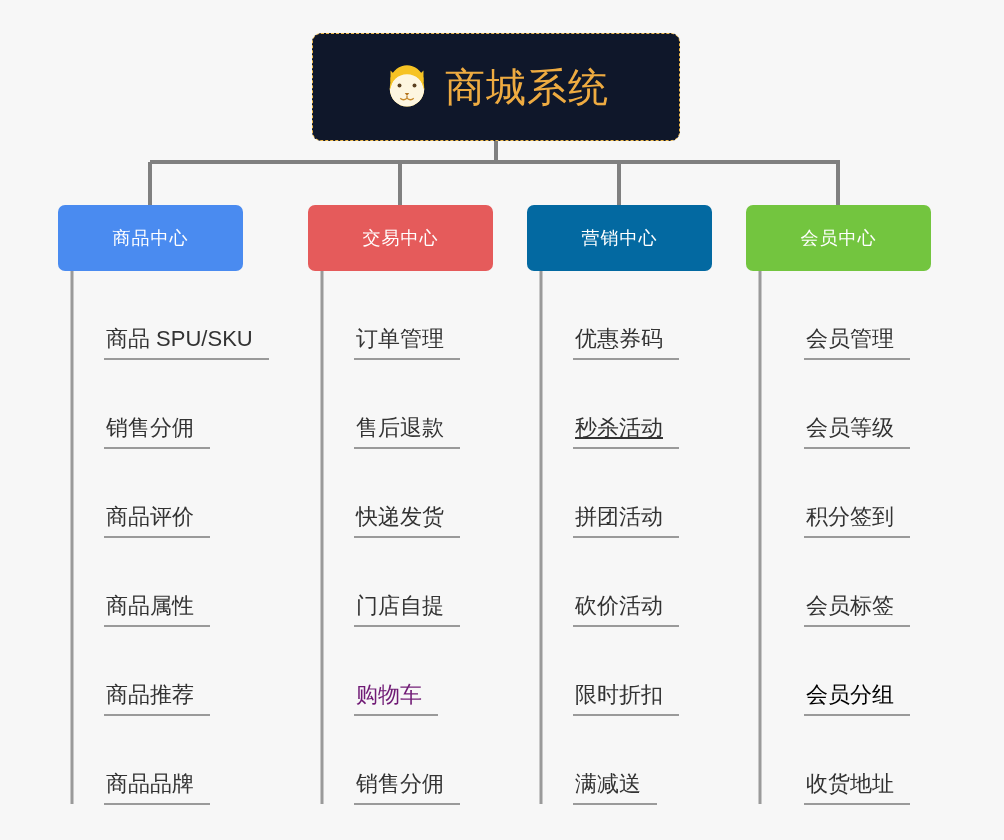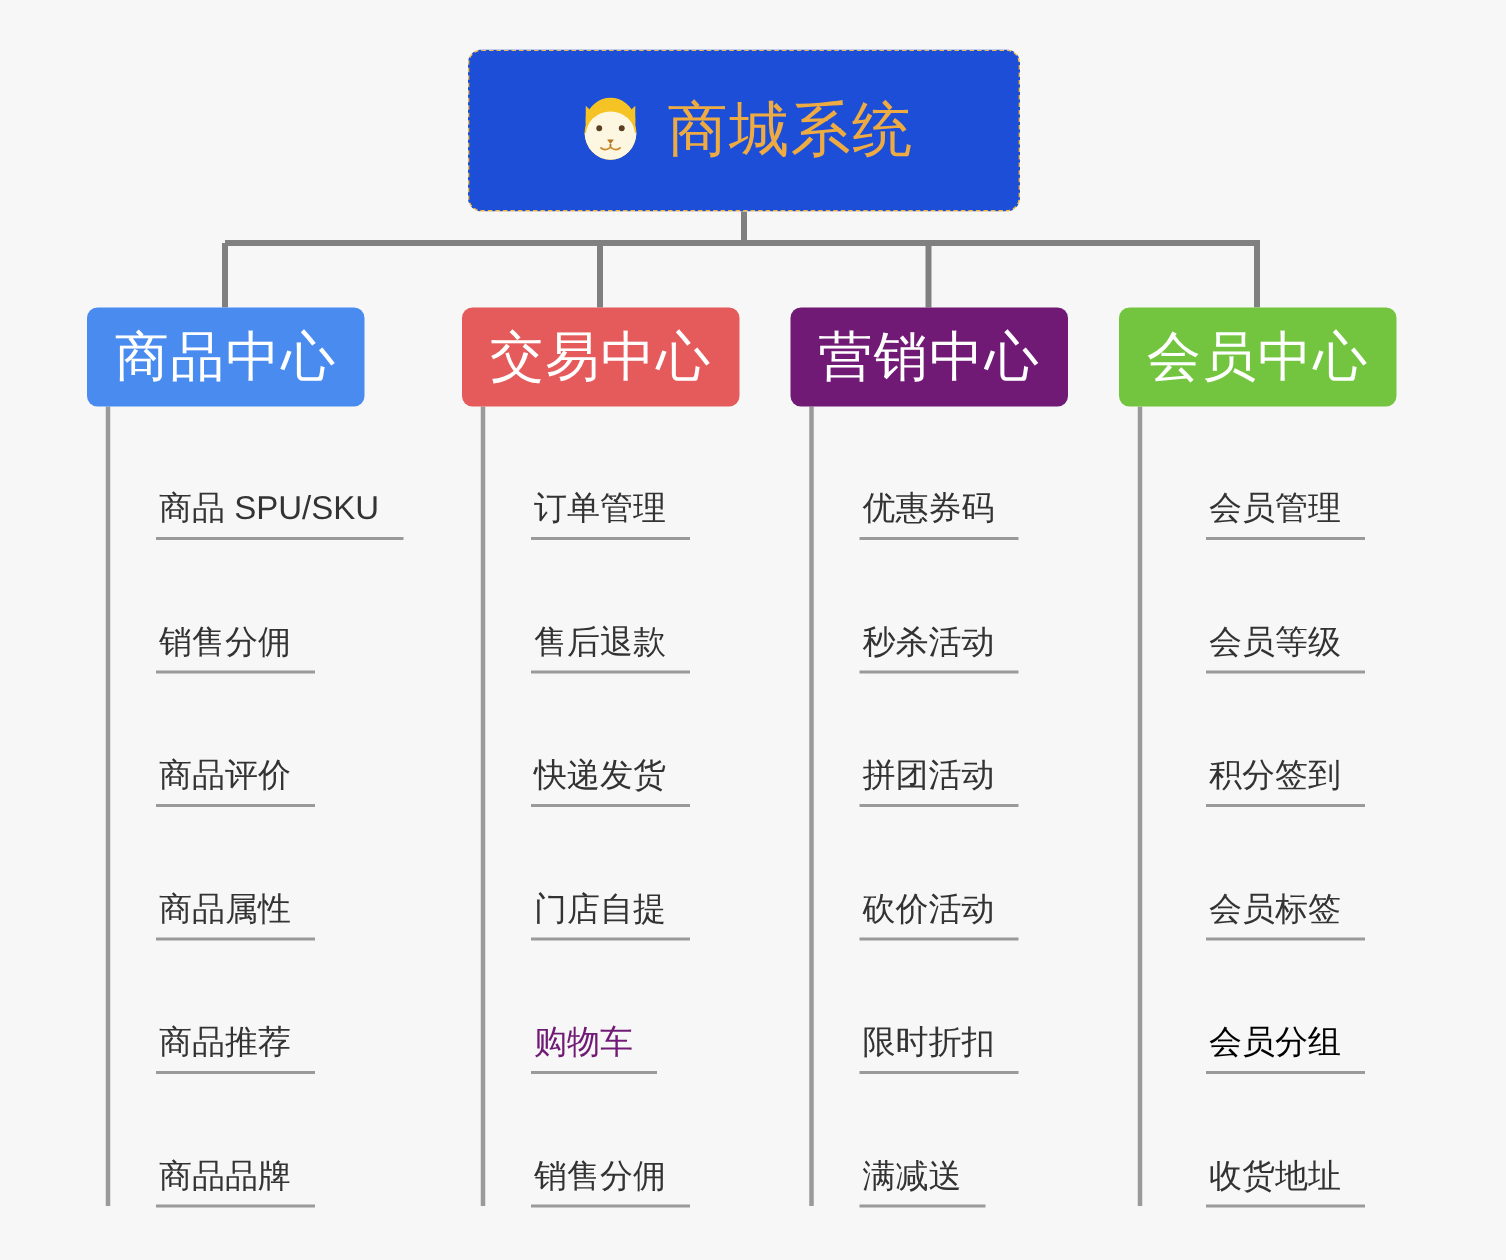--- a/index.html
+++ b/index.html
@@ -68,21 +68,21 @@
   .cat-box {
     position: absolute;
     top: 205px;
     height: 66px;
     box-sizing: border-box;
     border-radius: 7px;
     display: flex;
     align-items: center;
     justify-content: center;
     color: #ffffff;
-    font-size: 36px;
+    font-size: 18px;
     letter-spacing: 1px;
     white-space: nowrap;
   }
 
   
   .branch {
     position: absolute;
     top: 271px;
   }
   .leaf {
@@ -121,21 +121,21 @@
       <path d="M 838 162 L 838 205" stroke="#808080"></path>
     </g>
     <g id="spine-group" stroke="#9a9a9a" stroke-width="3" fill="none">
       <path d="M 72 271 L 72 804" stroke="#9a9a9a"></path>
       <path d="M 322 271 L 322 804" stroke="#9a9a9a"></path>
       <path d="M 541 271 L 541 804" stroke="#9a9a9a"></path>
       <path d="M 760 271 L 760 804" stroke="#9a9a9a"></path>
     </g>
   </svg>
 
-  <div class="root-node" style="border-color: rgb(240, 185, 74); background: #1d4ed8;">
+  <div class="root-node" style="border-color: rgb(240, 185, 74); background: #0f172a;">
     <svg class="root-emoji" viewBox="0 0 64 64" xmlns="http://www.w3.org/2000/svg">
       <path d="M10 10 L10 26 L20 20 Z" fill="#f6c324"></path>
       <path d="M54 10 L54 26 L44 20 Z" fill="#f6c324"></path>
       <ellipse cx="32" cy="34" rx="23" ry="24" fill="#f6c324"></ellipse>
       <path d="M9 34 a23 24 0 0 0 46 0 Z" fill="#fdf6e0"></path>
       <ellipse cx="32" cy="36" rx="22" ry="21" fill="#fdf6e0"></ellipse>
       <path d="M10 20 a23 24 0 0 1 44 0 L54 36 a22 22 0 0 0 -44 0 Z" fill="#f6c324"></path>
       <ellipse cx="22" cy="30" rx="7" ry="4.2" fill="#fdf6e0"></ellipse>
       <ellipse cx="42" cy="30" rx="7" ry="4.2" fill="#fdf6e0"></ellipse>
       <ellipse cx="22" cy="30" rx="2.6" ry="2.6" fill="#5a4020"></ellipse>
@@ -188,29 +188,29 @@
         <div class="leaf">
           <span class="leaf-inner" style="border-bottom-color: rgb(154, 154, 154); color: rgb(51, 51, 51);">门店自提</span>
         </div>
         <div class="leaf">
           <span class="leaf-inner" style="border-bottom-color: rgb(154, 154, 154); color: #701a75;">购物车</span>
         </div>
         <div class="leaf">
           <span class="leaf-inner" style="border-bottom-color: rgb(154, 154, 154); color: rgb(51, 51, 51);">销售分佣</span>
         </div>
       </div>
-      <div class="cat-box" style="left: 527px; width: 185px; background: #701a75;">
+      <div class="cat-box" style="left: 527px; width: 185px; background: #0369a1;">
         <span>营销中心</span>
       </div>
       <div class="branch" style="left: 541px;">
         <div class="leaf">
           <span class="leaf-inner" style="border-bottom-color: rgb(154, 154, 154); color: rgb(51, 51, 51); margin-top: 13px;">优惠券码</span>
         </div>
         <div class="leaf">
-          <span class="leaf-inner" style="border-bottom-color: rgb(154, 154, 154); color: rgb(51, 51, 51);">秒杀活动</span>
+          <span class="leaf-inner" style="border-bottom-color: rgb(154, 154, 154); color: rgb(51, 51, 51); text-decoration: underline;">秒杀活动</span>
         </div>
         <div class="leaf">
           <span class="leaf-inner" style="border-bottom-color: rgb(154, 154, 154); color: rgb(51, 51, 51);">拼团活动</span>
         </div>
         <div class="leaf">
           <span class="leaf-inner" style="border-bottom-color: rgb(154, 154, 154); color: rgb(51, 51, 51); font-family: Liberation Serif, serif;">砍价活动</span>
         </div>
         <div class="leaf">
           <span class="leaf-inner" style="border-bottom-color: rgb(154, 154, 154); color: rgb(51, 51, 51);">限时折扣</span>
         </div>

